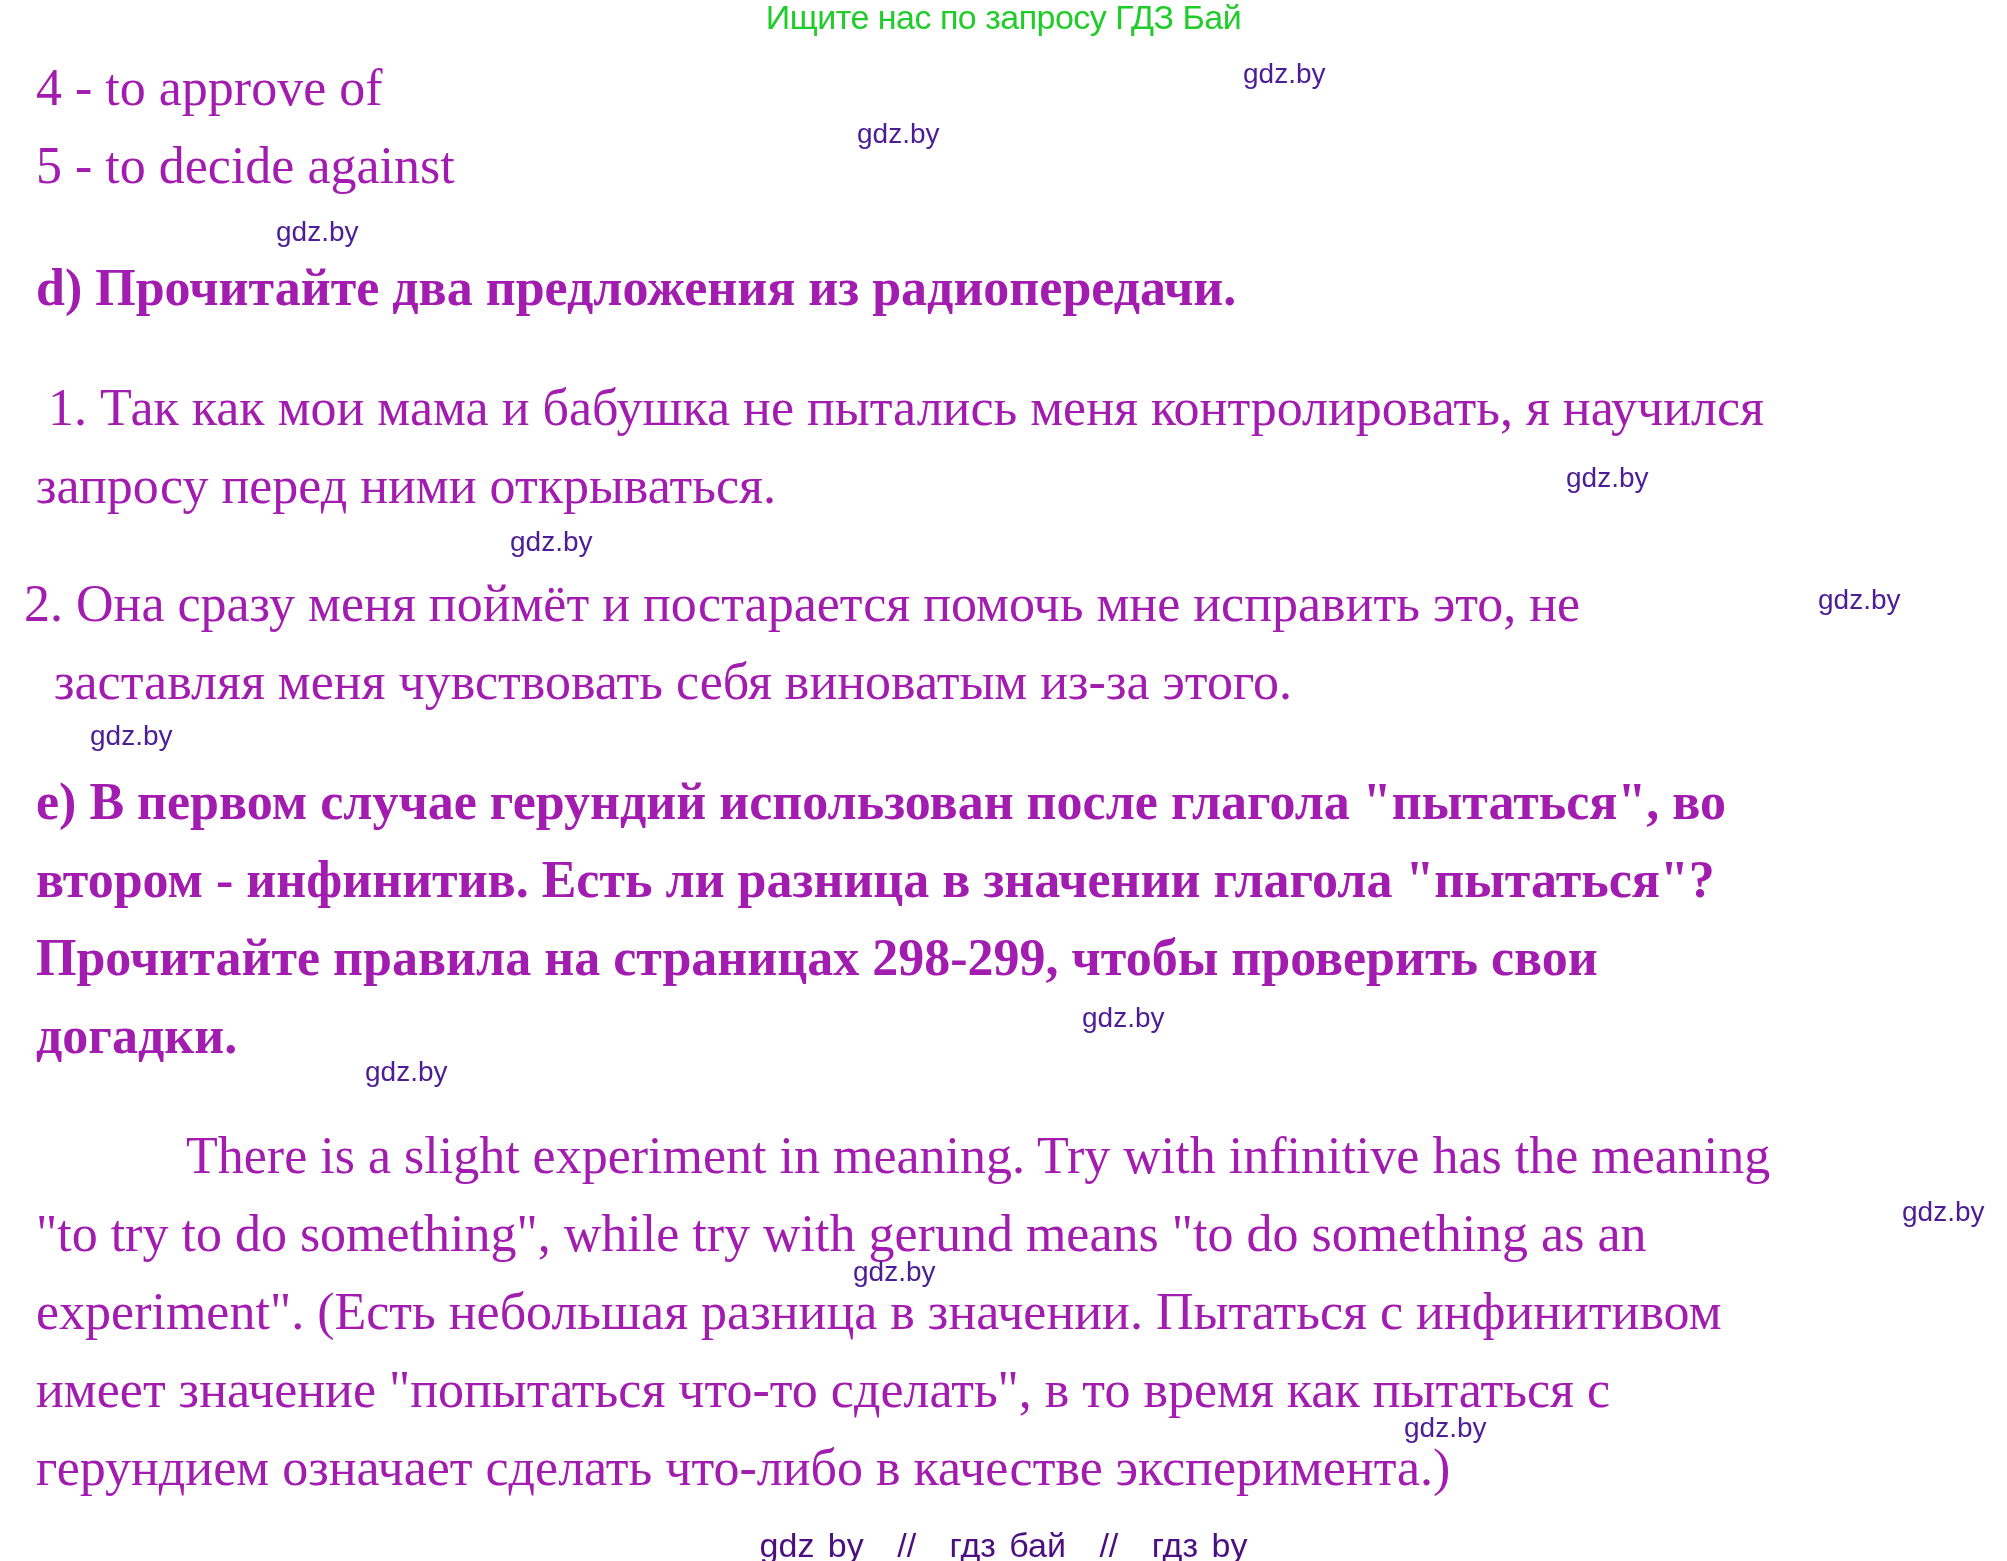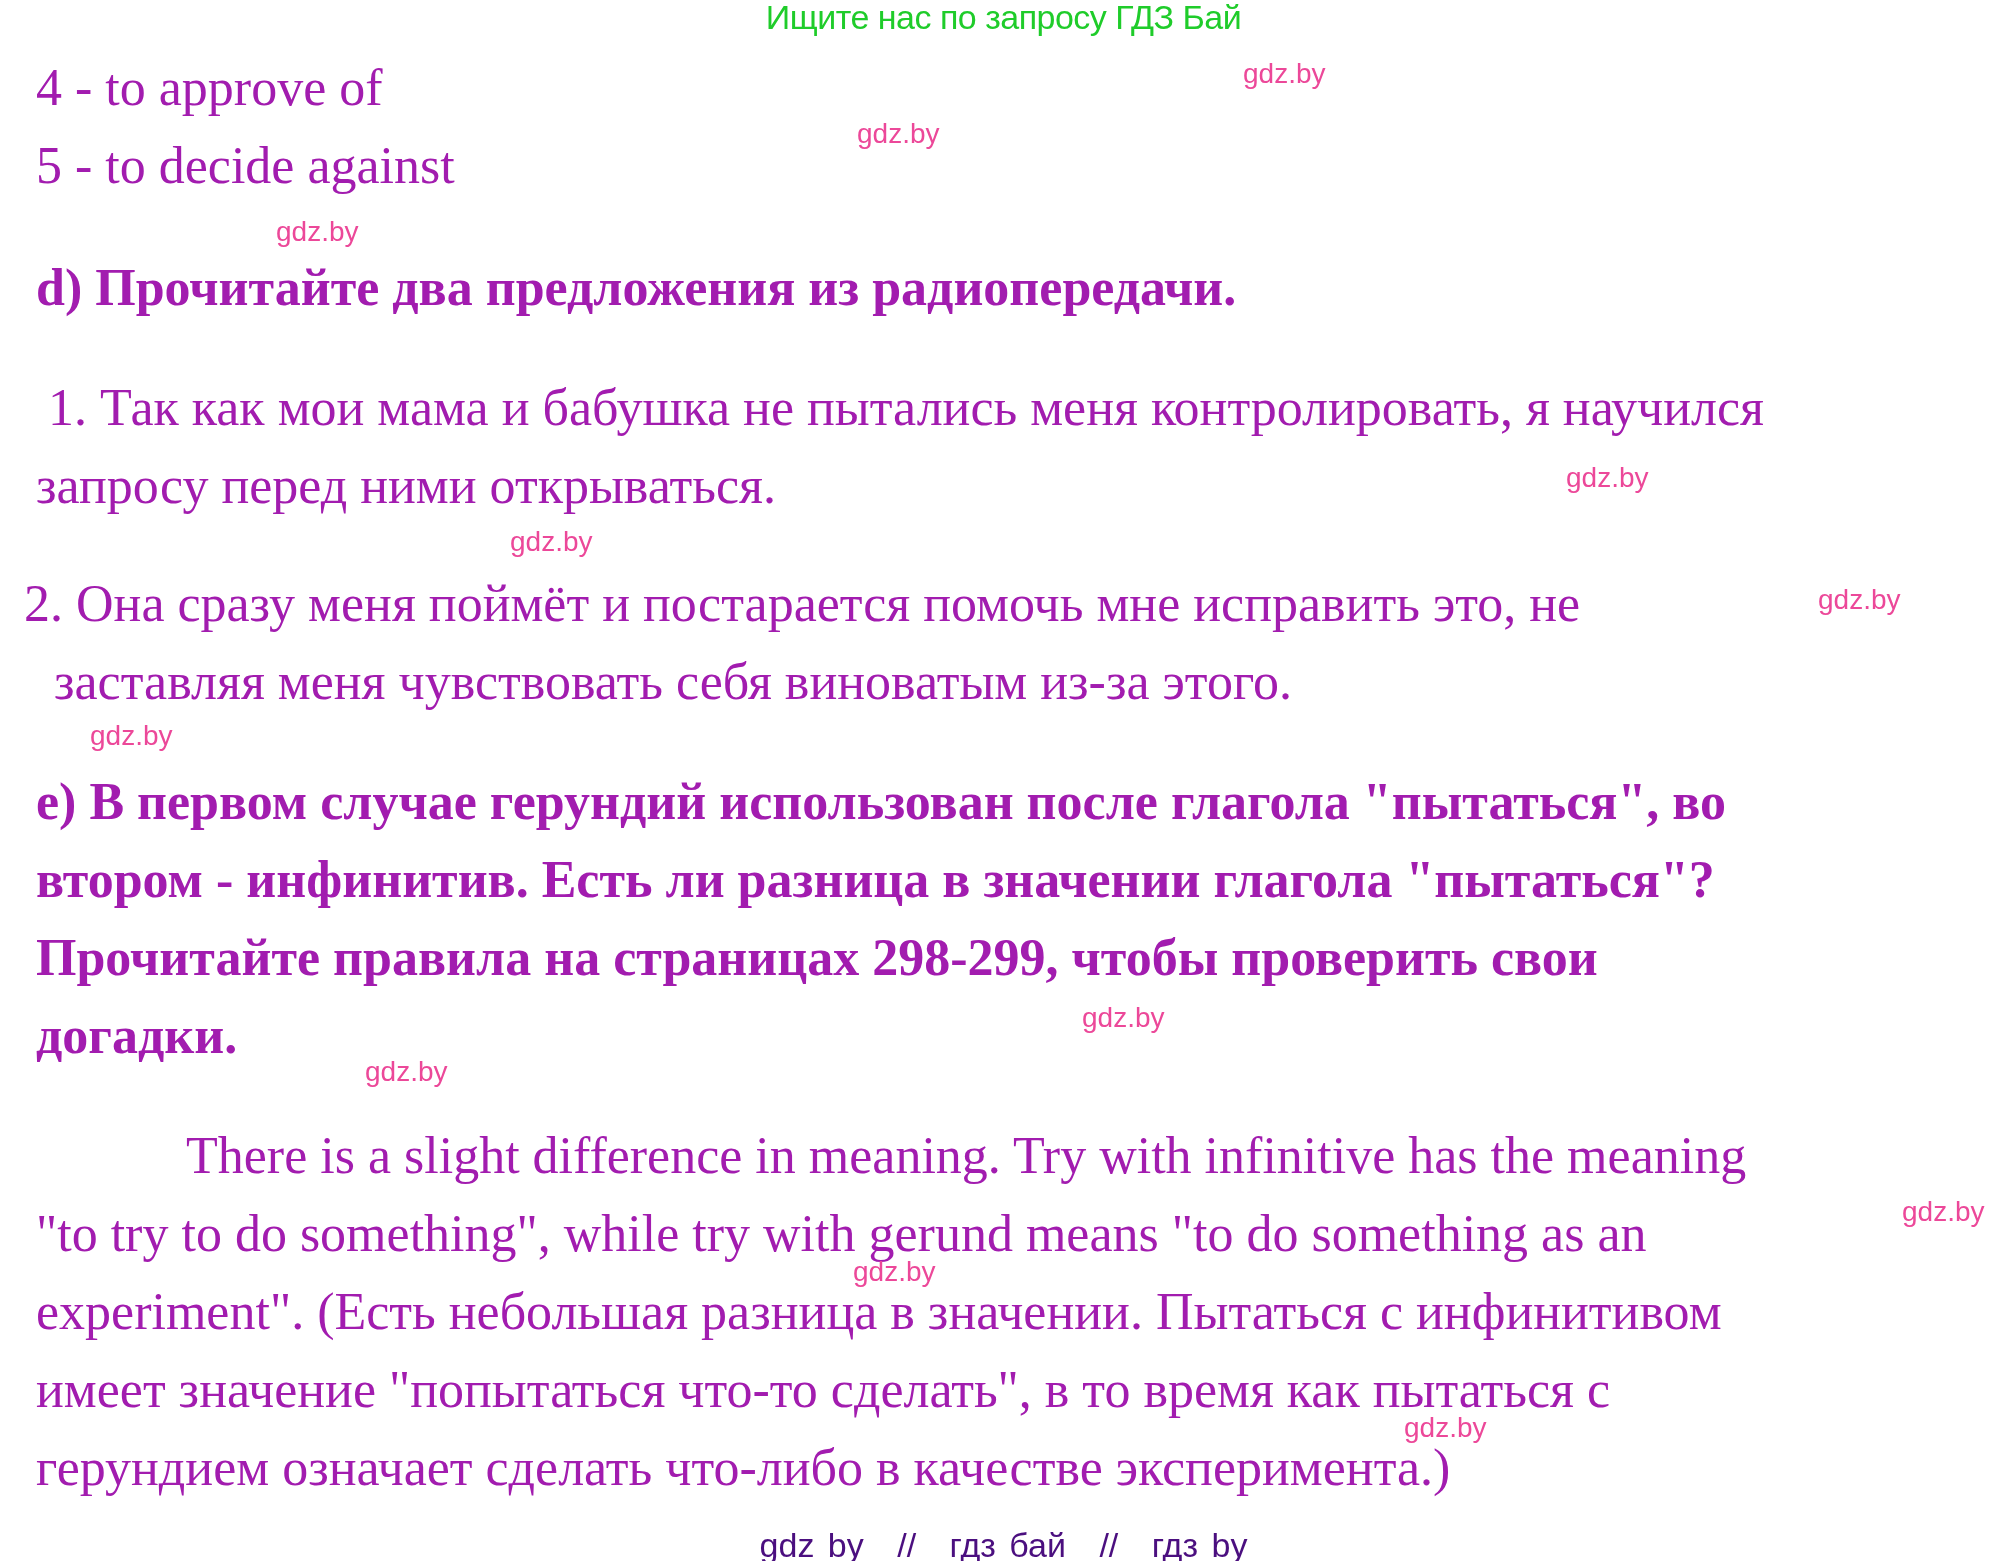--- a/index.html
+++ b/index.html
@@ -5,21 +5,21 @@
   html, body { margin: 0; padding: 0; background: #ffffff; }
   body { width: 2007px; height: 1561px; position: relative; overflow: hidden; }
   .abs { position: absolute; white-space: nowrap; }
   .header-link {
     left: 0; right: 0; top: -2px; text-align: center;
     font-family: "Liberation Sans", sans-serif; font-size: 34px;
     color: #1fcc2a; letter-spacing: -0.5px;
   }
   .serif { font-family: "Liberation Serif", serif; font-size: 52px; color: #a21caf; line-height: 1; }
   .bold { font-weight: bold; }
-  .wm { font-family: "Liberation Sans", sans-serif; font-size: 28px; color: #ec4899; }
+  .wm { font-family: "Liberation Sans", sans-serif; font-size: 28px; color: #4c1d95; }
   .footer-link {
     left: 0; right: 0; top: 1526px; text-align: center;
     font-family: "Liberation Sans", sans-serif; font-size: 34px; color: #4b0f7f;
     word-spacing: 4px;
   }
   .footer-link span { margin: 0 10px; }
 </style>
 </head>
 <body>
 
@@ -34,21 +34,21 @@
 <div class="abs serif" style="left:36px; top:460px;">запросу перед ними открываться.</div>
 
 <div class="abs serif" style="left:24px; top:578px;">2. Она сразу меня поймёт и постарается помочь мне исправить это, не</div>
 <div class="abs serif" style="left:36px; top:656px;margin-left:18px;">заставляя меня чувствовать себя виноватым из-за этого.</div>
 
 <div class="abs serif bold" style="left:36px; top:776px;">e) В первом случае герундий использован после глагола "пытаться", во</div>
 <div class="abs serif bold" style="left:36px; top:854px;">втором - инфинитив. Есть ли разница в значении глагола "пытаться"?</div>
 <div class="abs serif bold" style="left:36px; top:932px;">Прочитайте правила на страницах 298-299, чтобы проверить свои</div>
 <div class="abs serif bold" style="left:36px; top:1010px;">догадки.</div>
 
-<div class="abs serif" style="left:186px; top:1130px;">There is a slight difference in meaning. Try with infinitive has the meaning</div>
+<div class="abs serif" style="left:186px; top:1130px;">There is a slight experiment in meaning. Try with infinitive has the meaning</div>
 <div class="abs serif" style="left:36px; top:1208px;">"to try to do something", while try with gerund means "to do something as an</div>
 <div class="abs serif" style="left:36px; top:1286px;">experiment". (Есть небольшая разница в значении. Пытаться с инфинитивом</div>
 <div class="abs serif" style="left:36px; top:1364px;">имеет значение "попытаться что-то сделать", в то время как пытаться с</div>
 <div class="abs serif" style="left:36px; top:1442px;">герундием означает сделать что-либо в качестве эксперимента.)</div>
 
 <div class="abs wm" style="left:1243px; top:58px;">gdz.by</div>
 <div class="abs wm" style="left:857px; top:118px;">gdz.by</div>
 <div class="abs wm" style="left:276px; top:216px;">gdz.by</div>
 <div class="abs wm" style="left:1566px; top:462px;">gdz.by</div>
 <div class="abs wm" style="left:510px; top:526px;">gdz.by</div>

